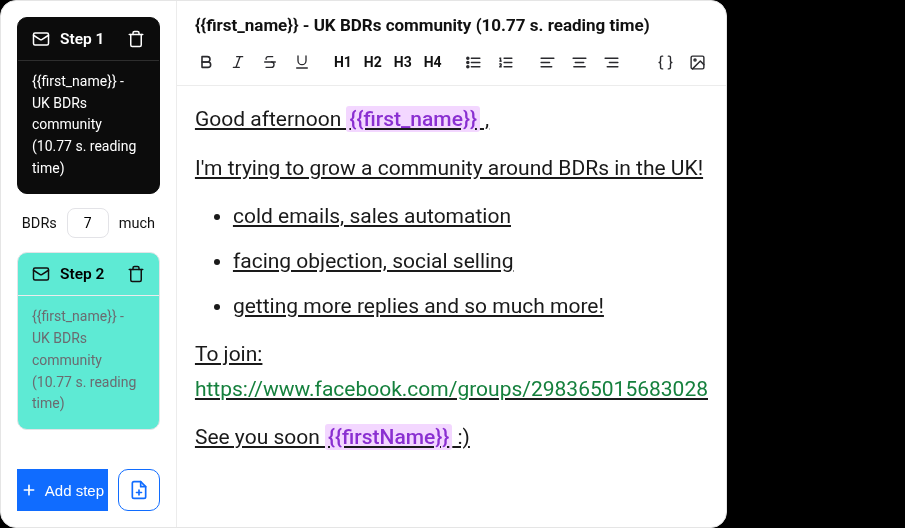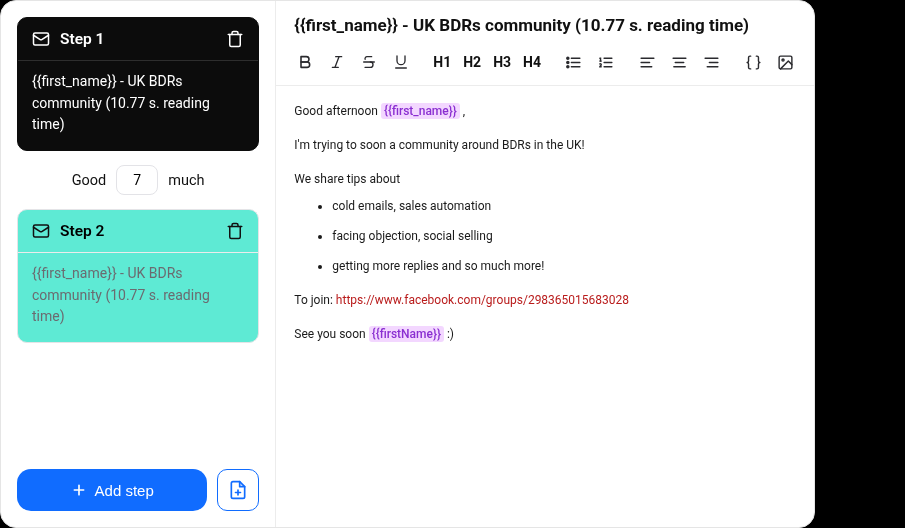--- a/index.html
+++ b/index.html
@@ -4,21 +4,21 @@
 <style>
   * { box-sizing: border-box; margin: 0; padding: 0; }
   body {
     font-family: -apple-system, BlinkMacSystemFont, "Segoe UI", Roboto, sans-serif;
     background: #000;
     display: flex;
     align-items: flex-start;
     justify-content: flex-start;
   }
   .app {
-    width: 815px;
+    width: 727px;
     height: 528px;
     background: #fff;
     border-radius: 16px;
     display: flex;
     overflow: hidden;
     border: 1px solid #e5e5e5;
   }
   .sidebar {
     width: 318px;
     padding: 16px;
@@ -85,21 +85,21 @@
     display: flex;
     gap: 10px;
     margin-top: auto;
     padding-top: 6px;
   }
   .add-step-btn {
     flex: 1;
     background: #106cff;
     color: #fff;
     border: none;
-    border-radius: 14px;
+    border-radius: 0;
     height: 42px;
     font-size: 15px;
     font-weight: 500;
     display: flex;
     align-items: center;
     justify-content: center;
     gap: 8px;
     cursor: pointer;
   }
   .import-btn {
@@ -148,44 +148,45 @@
   }
   .heading-btn {
     font-weight: 700;
     font-size: 14px;
     color: #111;
     cursor: pointer;
     padding: 0 1px;
   }
   .content {
     padding: 16px 18px;
-    font-size: 12px;
+    font-size: 21px;
     line-height: 1.65;
     color: #1a1a1a;
     overflow-y: auto;
+    text-decoration: underline;
   }
   .content p {
     margin-bottom: 14px;
   }
   .content ul {
     margin: 6px 0 14px 0;
     padding-left: 38px;
   }
   .content li {
     margin-bottom: 10px;
   }
   .merge-tag {
     background: #f3d7ff;
     color: #8a2fd1;
     padding: 1px 3px;
     border-radius: 3px;
     font-weight: 500;
   }
   .link {
-    color: #b91c1c;
+    color: #15803d;
     text-decoration: none;
   }
   .icon-svg { display: block; }
 </style>
 </head>
 <body>
 
 <div class="app">
 
   <div class="sidebar">
@@ -206,21 +207,21 @@
               <path d="M3 6h18"></path>
               <path d="M19 6v14a2 2 0 0 1-2 2H7a2 2 0 0 1-2-2V6"></path>
               <path d="M8 6V4a2 2 0 0 1 2-2h4a2 2 0 0 1 2 2v2"></path>
             </svg>
         </span>
       </div>
       <div class="step-body">{{first_name}} - UK BDRs community (10.77 s. reading time)</div>
     </div>
 
     <div class="wait-row">
-      <span>Good</span>
+      <span>BDRs</span>
       <input class="wait-input" value="7" style="">
       <span>much</span>
     </div>
 
     <div class="step-card">
       <div class="step-header">
         <div class="step-title-wrap">
           <span>
             <svg class="icon-svg" width="18" height="18" viewBox="0 0 24 24" fill="none" stroke="#111" stroke-width="2" stroke-linecap="round" stroke-linejoin="round">
                 <rect x="2" y="4" width="20" height="16" rx="2"></rect>
@@ -363,22 +364,21 @@
               <path d="M21 15l-5-5L5 21"></path>
             </svg>
         </span>
       </div>
     </div>
 
     <div class="content">
       <p>
         <span>Good afternoon </span><span class="merge-tag">{{first_name}}</span><span> ,</span>
       </p>
-      <p>I'm trying to soon a community around BDRs in the UK!</p>
-      <p style="margin-bottom:8px;">We share tips about</p>
+      <p>I'm trying to grow a community around BDRs in the UK!</p>
       <ul>
         <li>cold emails, sales automation</li>
         <li>facing objection, social selling</li>
         <li>getting more replies and so much more!</li>
       </ul>
       <p>
         <span>To join: </span><a class="link">https://www.facebook.com/groups/298365015683028</a>
       </p>
       <p>
         <span>See you soon </span><span class="merge-tag">{{firstName}}</span><span> :)</span>

